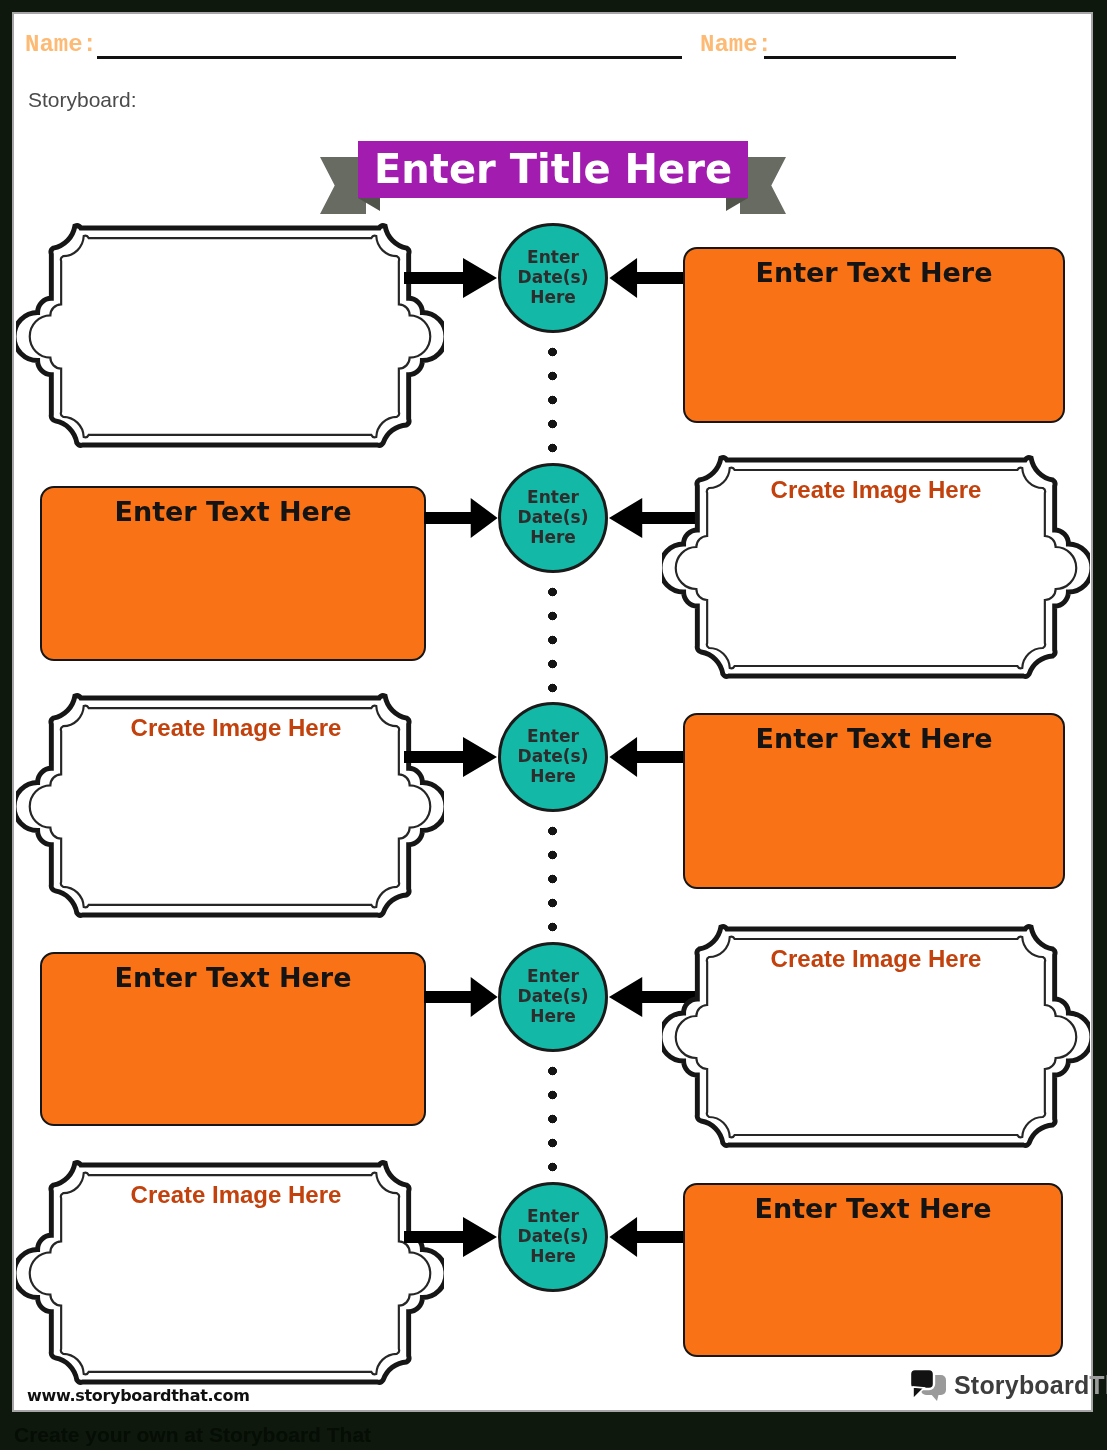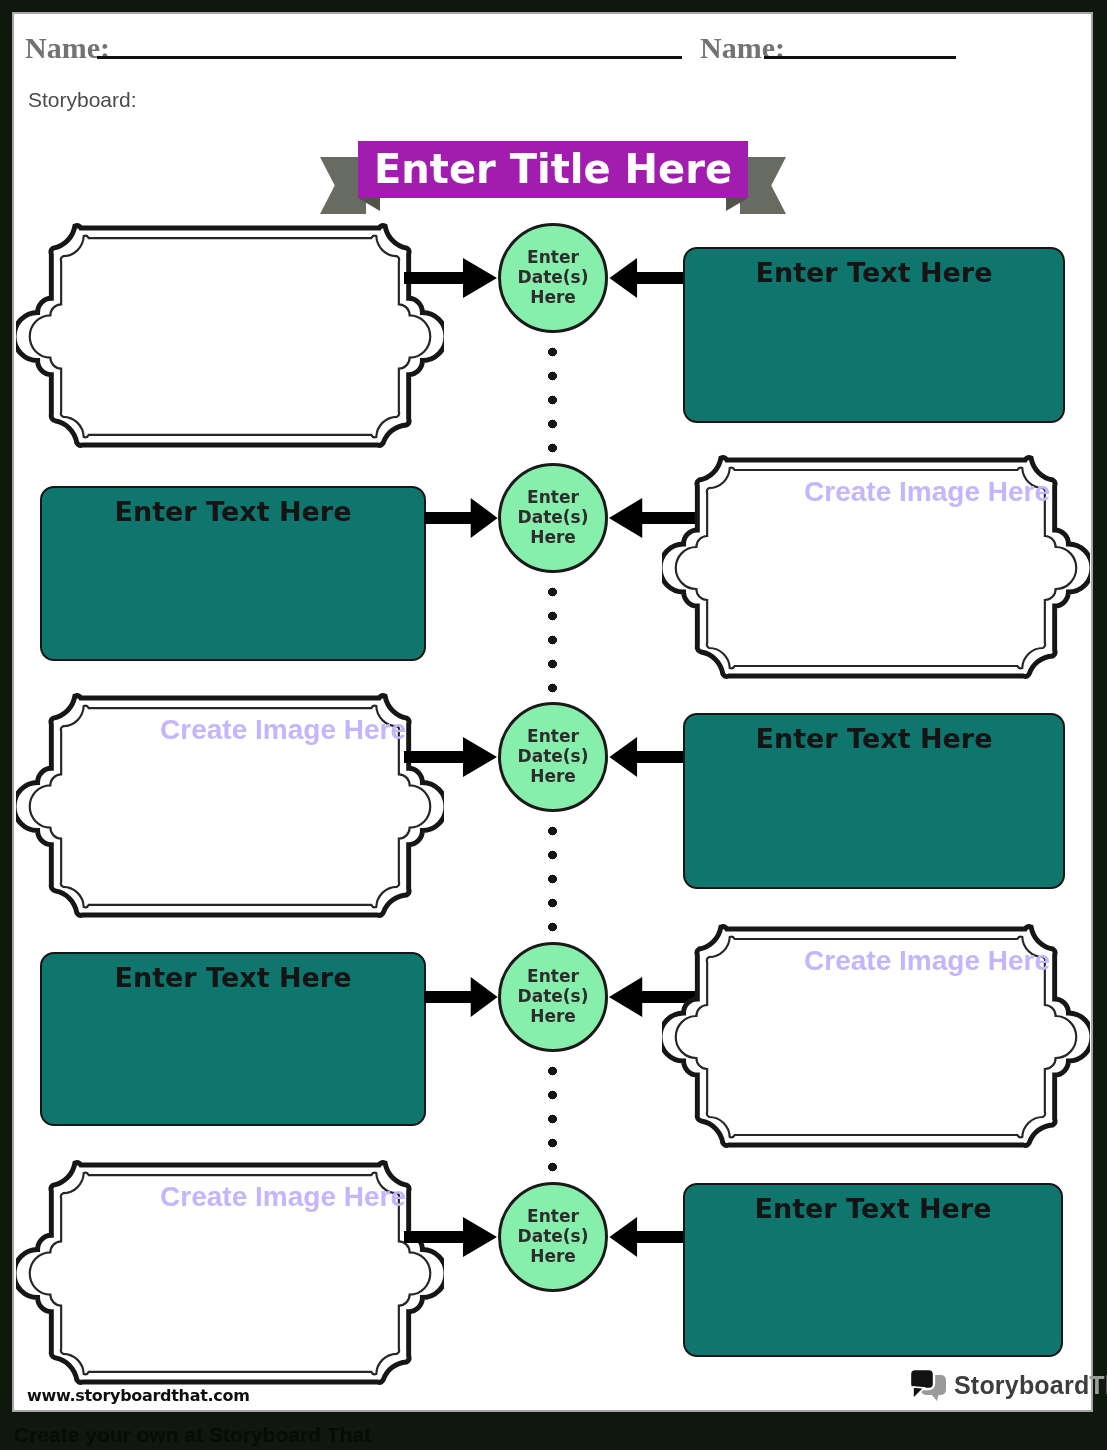--- a/index.html
+++ b/index.html
@@ -1,54 +1,54 @@
 <!DOCTYPE html>
 <html><head>
 <meta charset="utf-8">
 <style>
   html,body{margin:0;padding:0;}
   body{font-family:"Liberation Sans",sans-serif;background:#0e180d;}
   .stage{position:relative;width:1107px;height:1450px;background:#0e180d;overflow:hidden;}
   .page{position:absolute;left:12px;top:12px;width:1081px;height:1400px;background:#ffffff;
         border:2px solid #a6a6a6;box-sizing:border-box;}
   
-  .hdr-label{position:absolute;font-family:Liberation Serif, serif;
-             font-weight:bold;font-size:30px;color:#737373;}
+  .hdr-label{position:absolute;font-family:Liberation Mono, monospace;
+             font-weight:bold;font-size:24px;color:#fdba74;}
   .write-line{position:absolute;border-bottom:3px solid #111111;height:0;}
   .directions{position:absolute;left:28px;top:88px;font-size:21px;color:#4b4b4b;}
   
   .banner{position:absolute;left:320px;top:141px;width:466px;height:72px;}
   .banner .tail{position:absolute;top:16px;width:46px;height:57px;background:#686b62;}
   .banner .tail.l{left:0;clip-path:polygon(0 0,100% 0,100% 100%,0 100%,32% 50%);}
   .banner .tail.r{right:0;clip-path:polygon(0 0,100% 0,68% 50%,100% 100%,0 100%);}
   .banner .band{position:absolute;left:38px;top:0;width:390px;height:57px;background:#a21caf;
                 text-align:center;line-height:57px;color:#ffffff;
                 font-family:"DejaVu Sans","Liberation Sans",sans-serif;font-weight:bold;font-size:40px;}
   .banner .fold{position:absolute;top:57px;width:22px;height:13px;background:#51544b;}
   .banner .fold.l{left:38px;clip-path:polygon(0 0,100% 0,100% 100%);}
   .banner .fold.r{left:406px;clip-path:polygon(0 0,100% 0,0 100%);}
   
   .circle{position:absolute;left:498px;width:110px;height:110px;border-radius:50%;
-          border:3px solid #1a1a1a;background:#86efac;box-sizing:border-box;
+          border:3px solid #1a1a1a;background:#14b8a6;box-sizing:border-box;
           display:flex;align-items:center;justify-content:center;text-align:center;
           font-family:"DejaVu Sans","Liberation Sans",sans-serif;font-weight:bold;
           font-size:17px;line-height:1.16;color:#2d2d2d;white-space:pre-line;}
   .dots{position:absolute;left:548px;width:9px;height:117px;
         background-image:radial-gradient(circle,#141414 0 4.2px,transparent 4.6px);
         background-size:9px 24px;background-repeat:repeat-y;}
   .arrow{position:absolute;}
   
-  .tbox{position:absolute;background:#0f766e;border:2.5px solid #161616;border-radius:14px;
+  .tbox{position:absolute;background:#f97316;border:2.5px solid #161616;border-radius:14px;
         box-sizing:border-box;text-align:center;}
   .tbox .lbl{margin-top:8px;font-family:"DejaVu Sans","Liberation Sans",sans-serif;
              font-weight:bold;font-size:27px;color:#141414;}
   .frame{position:absolute;}
   .frame svg{display:block;width:100%;height:100%;}
-  .frame-lbl{position:absolute;text-align:right;font-family:"Liberation Sans",sans-serif;
-             font-weight:bold;font-size:28px;color:#c4b5fd;}
+  .frame-lbl{position:absolute;text-align:center;font-family:"Liberation Sans",sans-serif;
+             font-weight:bold;font-size:24px;color:#c2410c;}
   
   .site{position:absolute;left:27px;top:1386px;font-family:"DejaVu Sans","Liberation Sans",sans-serif;
         font-weight:bold;font-size:16px;letter-spacing:-0.3px;color:#101010;}
   .logo{position:absolute;left:908px;top:1367px;height:36px;display:flex;align-items:center;}
   .logo-word{font-size:25px;font-weight:600;color:#3d3d3d;margin-left:6px;letter-spacing:0.2px;}
   .logo-word .lite{color:#9c9c9c;}
   .tagline{position:absolute;left:14px;top:1423px;font-weight:bold;font-size:21px;color:#060d05;}
 </style>
 </head>
 <body>

